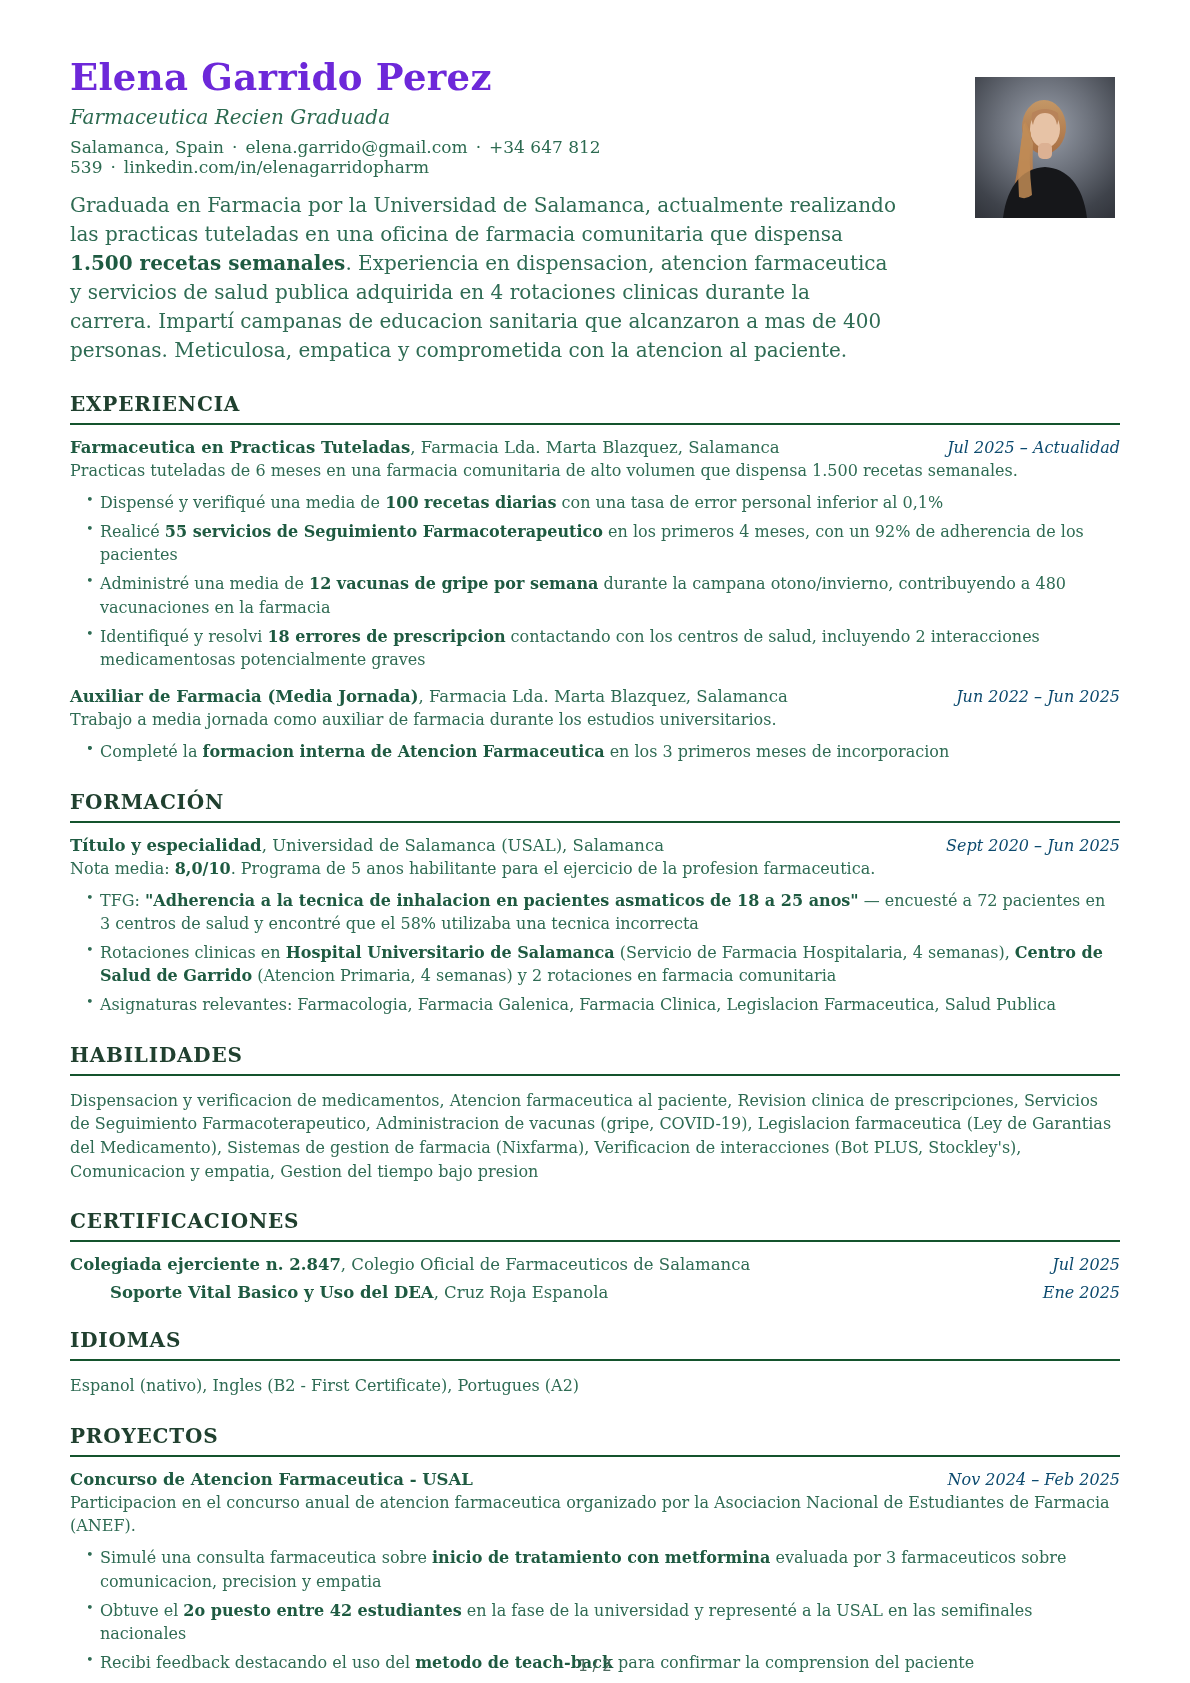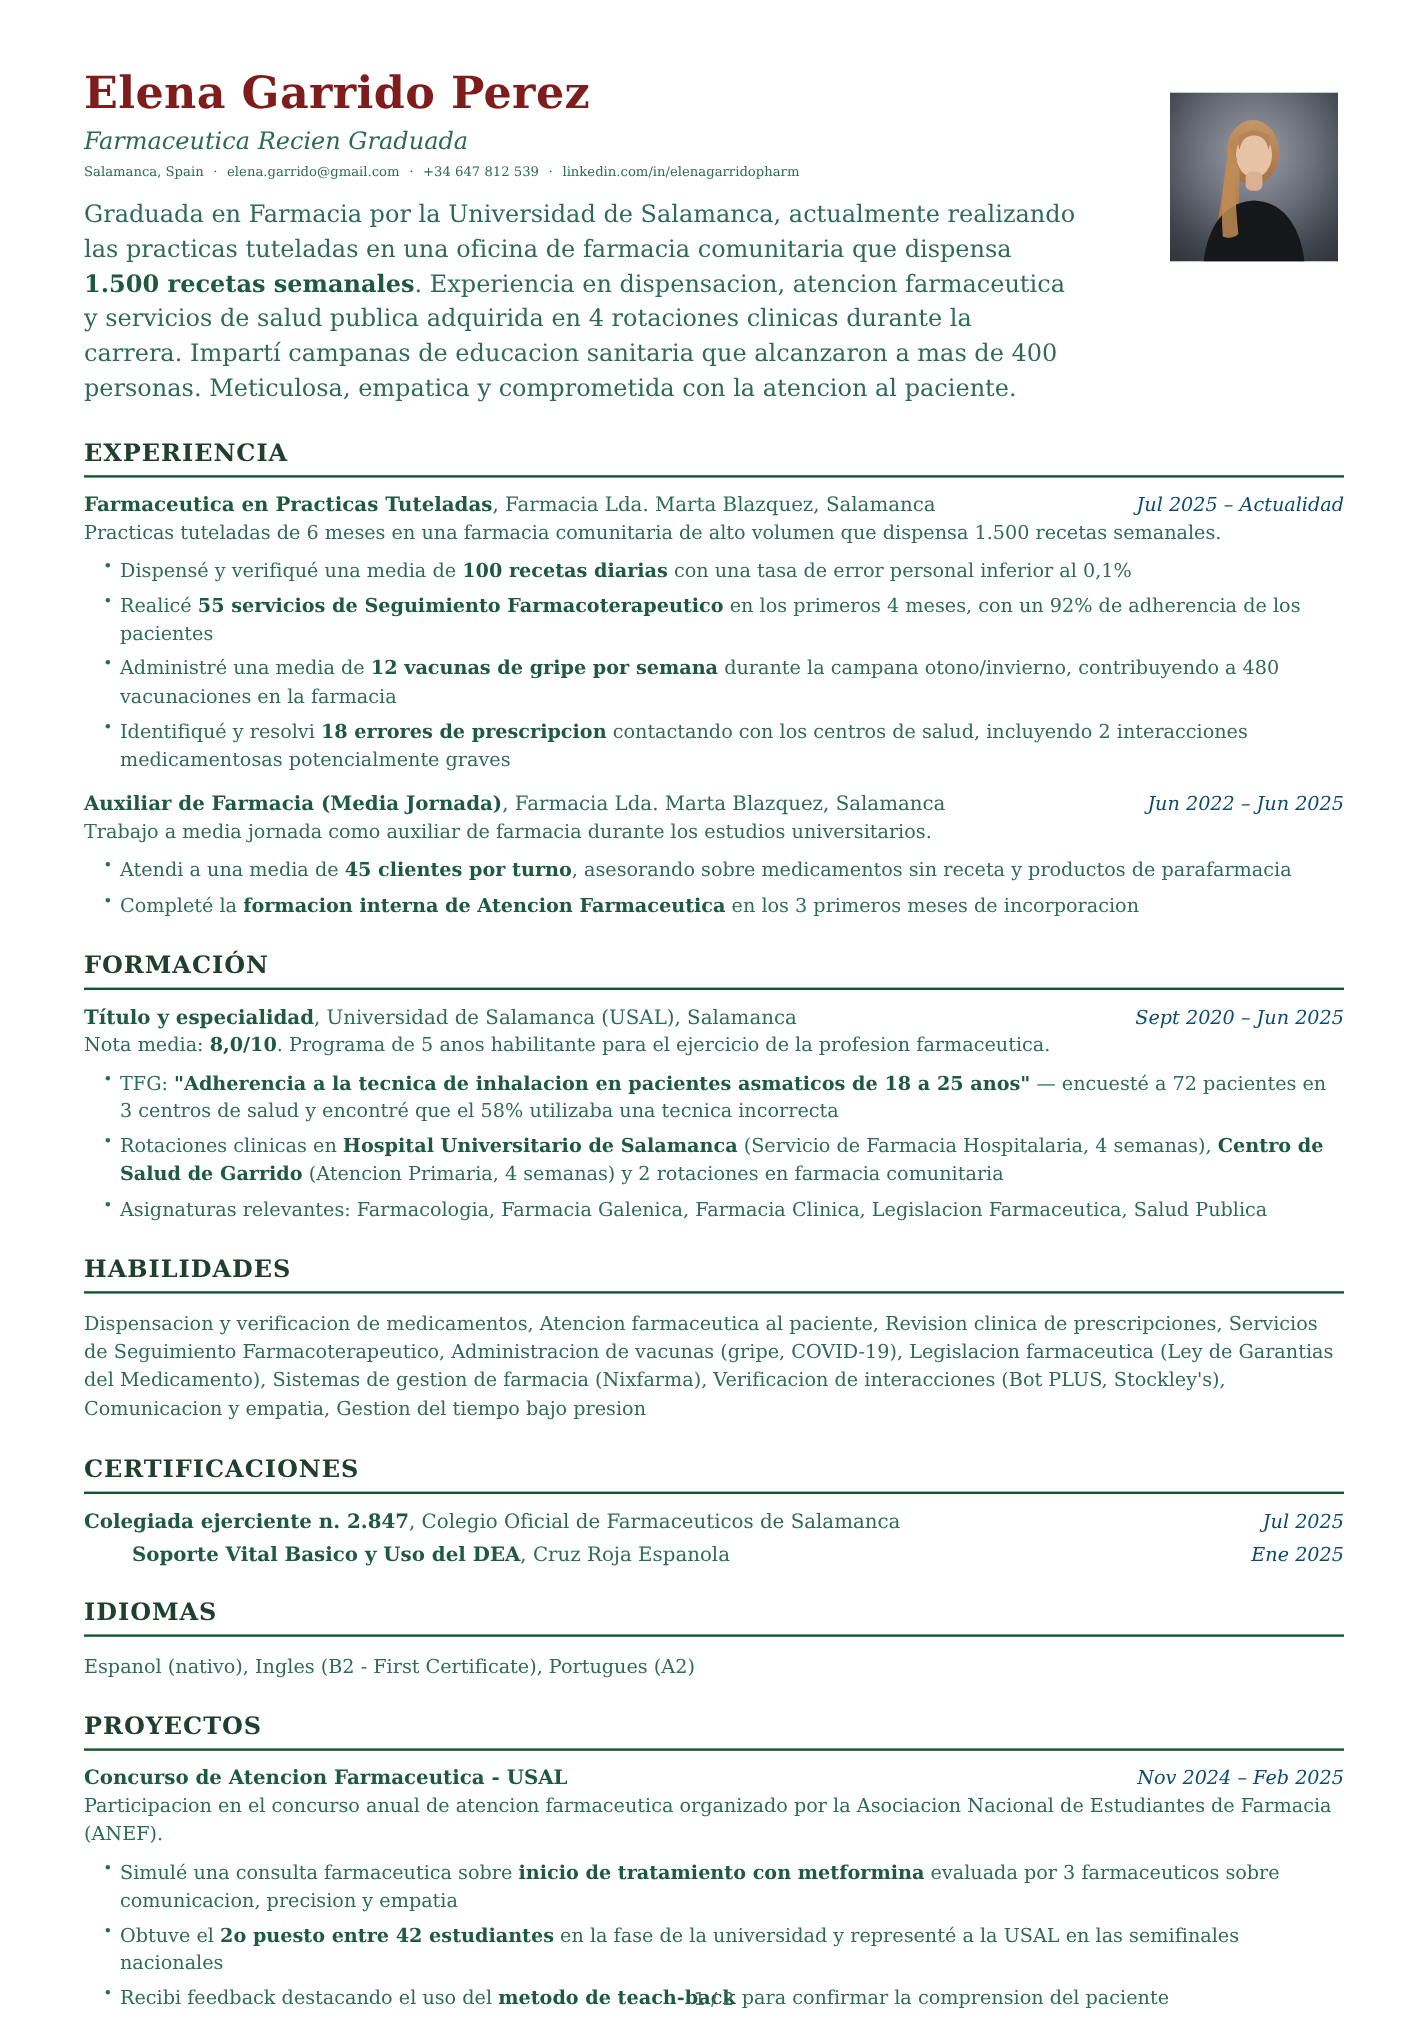--- a/index.html
+++ b/index.html
@@ -13,27 +13,27 @@
     overflow:hidden;
     box-sizing:border-box;
     padding:56px 70px 0 70px;
   }
   .b{font-weight:bold;color:#1e5a41;}
   
   .hdr{width:828px;}
   .name{
     margin:0 0 6px 0;
     font-size:37px;line-height:1.15;
-    font-weight:bold;color:#7f1d1d;letter-spacing:.3px;
+    font-weight:bold;color:#6d28d9;letter-spacing:.3px;
   }
   .subtitle{
     margin:0 0 8px 0;
     font-style:italic;font-size:20px;color:#2c6a50;
   }
-  .contact{margin:0 0 14px 0;font-size:11px;color:#2c6a50;}
+  .contact{margin:0 0 14px 0;font-size:17px;color:#2c6a50;}
   .contact .sep{margin:0 8px;color:#2c6a50;}
   .summary{margin:0;font-size:20px;line-height:1.46;text-align:left;}
   
   .photo{
     position:absolute;top:77px;left:975px;width:140px;height:141px;
     display:block;
   }
   
   .sec{margin-top:26px;}
   .sec-h{
@@ -119,21 +119,21 @@
       </ul>
     </div>
 
     <div class="entry">
       <div class="row">
         <p class="t"><span class="b">Auxiliar de Farmacia (Media Jornada)</span><span>, Farmacia Lda. Marta Blazquez, Salamanca</span></p>
         <p class="d">Jun 2022 – Jun 2025</p>
       </div>
       <p class="desc">Trabajo a media jornada como auxiliar de farmacia durante los estudios universitarios.</p>
       <ul class="bul">
-        <li><span class="dot">•</span><span><span>Atendi a una media de </span><span class="b">45 clientes por turno</span><span>, asesorando sobre medicamentos sin receta y productos de parafarmacia</span></span></li>
+        <li><span class="dot">•</span></li>
         <li><span class="dot">•</span><span><span>Completé la </span><span class="b">formacion interna de Atencion Farmaceutica</span><span> en los 3 primeros meses de incorporacion</span></span></li>
       </ul>
     </div>
   </section>
 
   <section class="sec">
     <h2 class="sec-h">FORMACIÓN</h2>
     <div class="entry">
       <div class="row">
         <p class="t"><span class="b">Título y especialidad</span><span>, Universidad de Salamanca (USAL), Salamanca</span></p>

